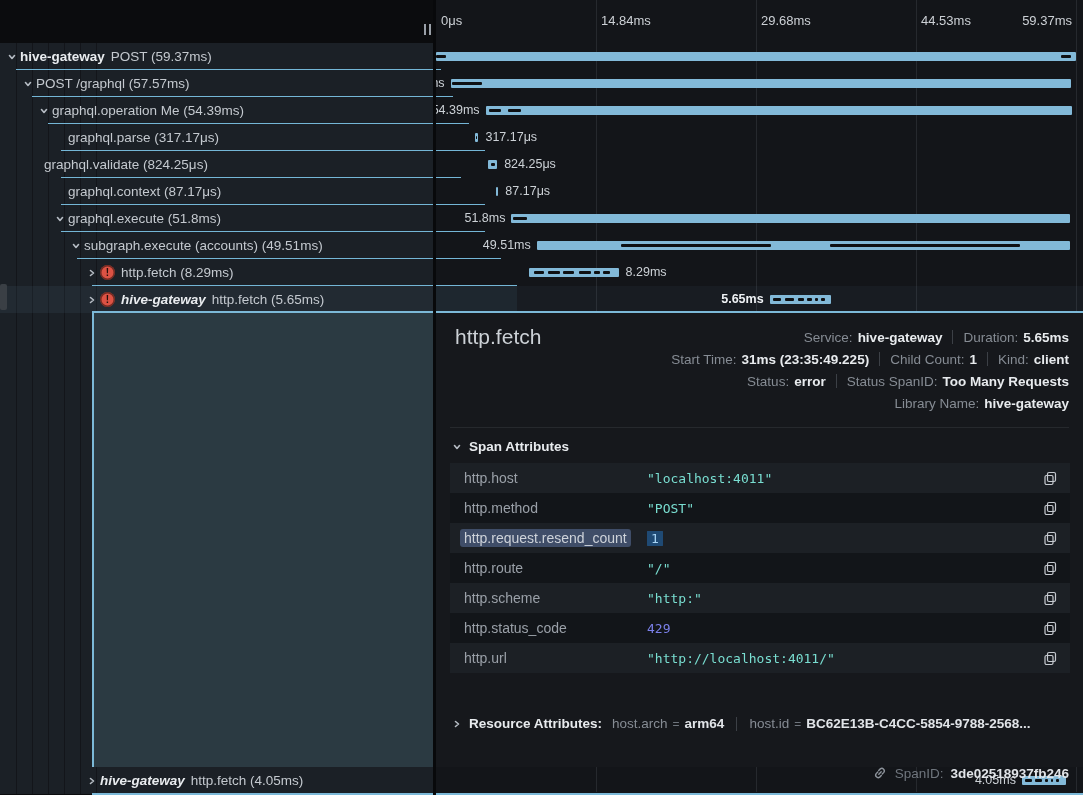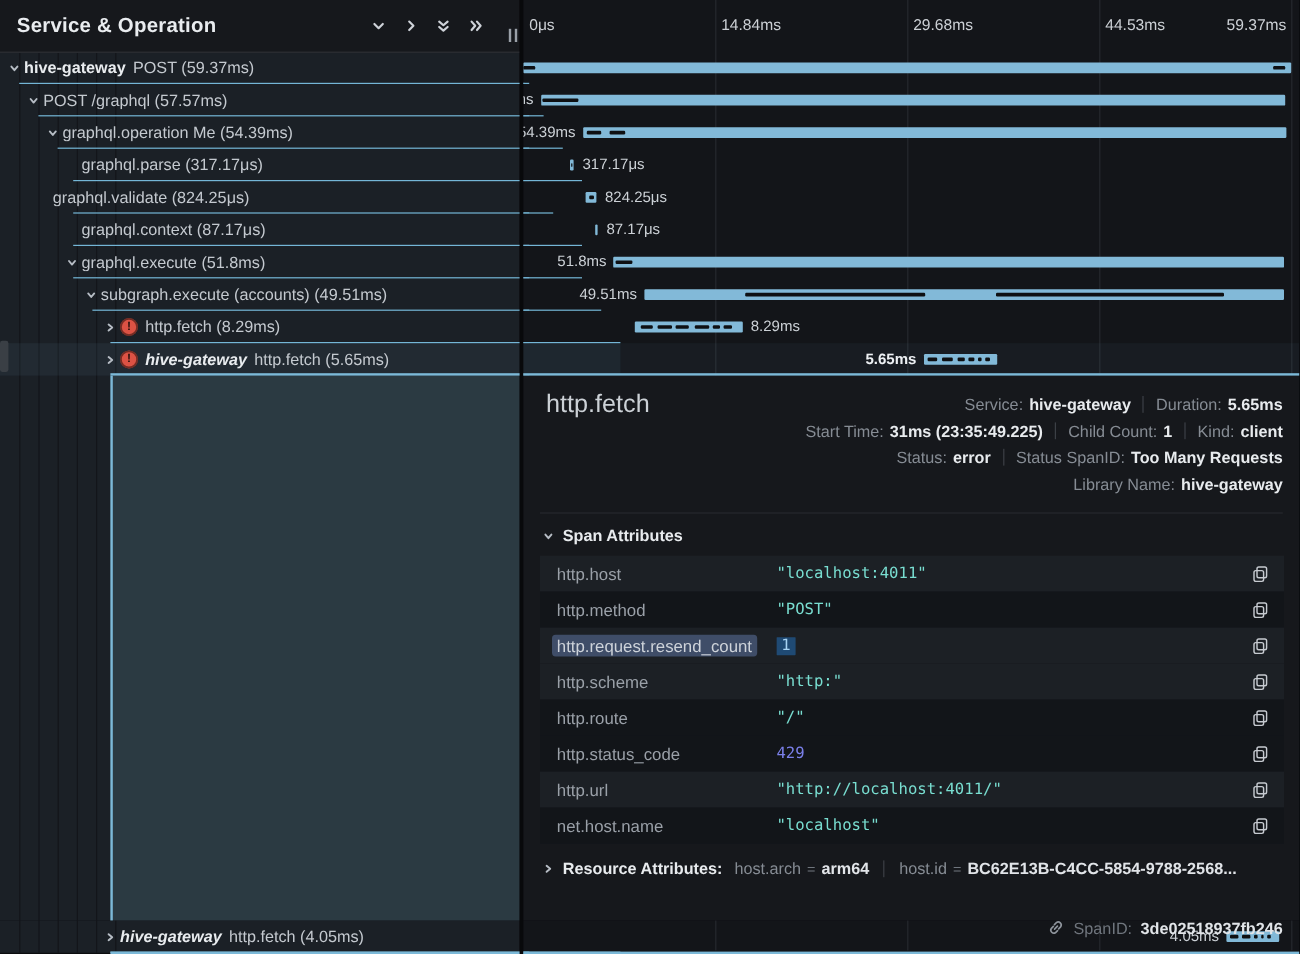--- a/index.html
+++ b/index.html
@@ -110,39 +110,20 @@
       <div class="abs gridline" style="left: 1076px; top: 767px; height: 25px;"></div>
     </div>
   <div id="ruler-layer">
       <div class="abs ruler-label" style="left: 441px;">0μs</div>
       <div class="abs ruler-label" style="left: 600.973px;">14.84ms</div>
       <div class="abs ruler-label" style="left: 760.946px;">29.68ms</div>
       <div class="abs ruler-label" style="left: 921.027px;">44.53ms</div>
       <div class="abs ruler-label" style="left: 1072px; transform: translateX(-100%);">59.37ms</div>
     </div>
 
-  <div class="abs" id="left-header">
-    <span class="title">Service &amp; Operation</span>
-    <span id="header-icons">
-        <svg class="ic" width="13" height="13" viewBox="0 0 13 13">
-          <path d="M3 5 L6.5 8.5 L10 5"></path>
-        </svg>
-        <svg class="ic" width="13" height="13" viewBox="0 0 13 13">
-          <path d="M5 3 L8.5 6.5 L5 10"></path>
-        </svg>
-        <svg class="ic" width="13" height="13" viewBox="0 0 13 13">
-          <path d="M3 3 L6.5 6 L10 3"></path>
-          <path d="M3 7.5 L6.5 10.5 L10 7.5"></path>
-        </svg>
-        <svg class="ic" width="13" height="13" viewBox="0 0 13 13">
-          <path d="M3 3 L6 6.5 L3 10"></path>
-          <path d="M7.5 3 L10.5 6.5 L7.5 10"></path>
-        </svg>
-      </span>
-  </div>
   <div id="resize-handle">
       <i></i>
       <i></i>
     </div>
 
   <div id="rows-layer">
       <div class="abs tree-row" style="top: 43px; padding-left: 4px;">
         <span class="chev">
           <svg class="chev-ic" width="10" height="10" viewBox="0 0 10 10">
             <path d="M2.5 3.5 L5 6.5 L7.5 3.5"></path>
@@ -391,63 +372,53 @@
         <div class="attr-row odd">
           <div class="attr-key"><span class="selpill">http.request.resend_count</span></div>
           <div class="attr-val number"><span class="numsel">1</span></div>
           <div class="copy-btn">
             <svg class="copy-ic" width="15" height="15" viewBox="0 0 15 15">
               <rect x="4.5" y="1.5" width="8" height="9" rx="1.5"></rect>
               <rect x="2" y="4.5" width="8" height="9" rx="1.5"></rect>
             </svg>
           </div>
         </div>
+        <div class="attr-row even">
+          <div class="attr-key">http.route</div>
+          <div class="attr-val string">"/"</div>
+          <div class="copy-btn">
+            <svg class="copy-ic" width="15" height="15" viewBox="0 0 15 15">
+              <rect x="4.5" y="1.5" width="8" height="9" rx="1.5"></rect>
+              <rect x="2" y="4.5" width="8" height="9" rx="1.5"></rect>
+            </svg>
+          </div>
+        </div>
         <div class="attr-row odd">
           <div class="attr-key">http.scheme</div>
           <div class="attr-val string">"http:"</div>
           <div class="copy-btn">
             <svg class="copy-ic" width="15" height="15" viewBox="0 0 15 15">
               <rect x="4.5" y="1.5" width="8" height="9" rx="1.5"></rect>
               <rect x="2" y="4.5" width="8" height="9" rx="1.5"></rect>
             </svg>
           </div>
         </div>
         <div class="attr-row even">
-          <div class="attr-key">http.route</div>
-          <div class="attr-val string">"/"</div>
-          <div class="copy-btn">
-            <svg class="copy-ic" width="15" height="15" viewBox="0 0 15 15">
-              <rect x="4.5" y="1.5" width="8" height="9" rx="1.5"></rect>
-              <rect x="2" y="4.5" width="8" height="9" rx="1.5"></rect>
-            </svg>
-          </div>
-        </div>
-        <div class="attr-row even">
           <div class="attr-key">http.status_code</div>
           <div class="attr-val number">429</div>
           <div class="copy-btn">
             <svg class="copy-ic" width="15" height="15" viewBox="0 0 15 15">
               <rect x="4.5" y="1.5" width="8" height="9" rx="1.5"></rect>
               <rect x="2" y="4.5" width="8" height="9" rx="1.5"></rect>
             </svg>
           </div>
         </div>
         <div class="attr-row odd">
           <div class="attr-key">http.url</div>
           <div class="attr-val string">"http://localhost:4011/"</div>
-          <div class="copy-btn">
-            <svg class="copy-ic" width="15" height="15" viewBox="0 0 15 15">
-              <rect x="4.5" y="1.5" width="8" height="9" rx="1.5"></rect>
-              <rect x="2" y="4.5" width="8" height="9" rx="1.5"></rect>
-            </svg>
-          </div>
-        </div>
-        <div class="attr-row even">
-          <div class="attr-key">net.host.name</div>
-          <div class="attr-val string">"localhost"</div>
           <div class="copy-btn">
             <svg class="copy-ic" width="15" height="15" viewBox="0 0 15 15">
               <rect x="4.5" y="1.5" width="8" height="9" rx="1.5"></rect>
               <rect x="2" y="4.5" width="8" height="9" rx="1.5"></rect>
             </svg>
           </div>
         </div>
       </div>
     <div id="resource-row">
       <svg class="chev-ic" width="10" height="10" viewBox="0 0 10 10">

